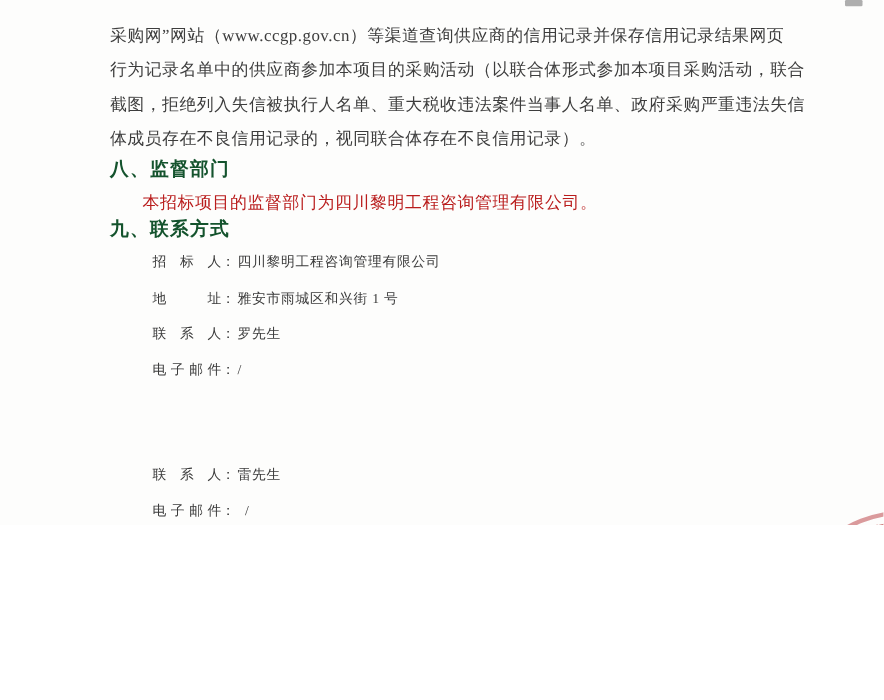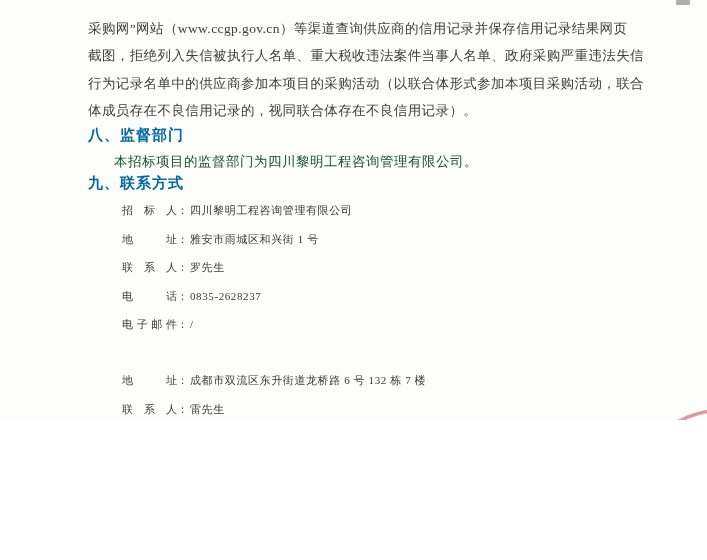--- a/index.html
+++ b/index.html
@@ -18,26 +18,26 @@
   }
   .jline{
     line-height:27.4px;height:27.4px;white-space:nowrap;
     text-align:justify;text-align-last:justify;
     text-justify:inter-ideograph;
   }
   .jlast{line-height:27.4px;height:27.4px;text-align:center;text-align-last:left;}
   
   .hd{
     position:absolute;left:88px;
-    font-size:15px;font-weight:bold;color:#0369a1;
+    font-size:15px;font-weight:bold;color:#14532d;
     letter-spacing:1px;white-space:nowrap;
   }
   #sec8-body{
     position:absolute;left:114px;top:153px;
-    font-size:13.5px;letter-spacing:.5px;white-space:nowrap;color:#14532d;
+    font-size:13.5px;letter-spacing:.5px;white-space:nowrap;color:#b91c1c;
   }
   
   .cblock{position:absolute;left:122px;font-size:11px;color:#3a3a3a;}
   .crow{height:28.6px;line-height:15px;white-space:nowrap;}
   .lbl{
     display:inline-block;width:55px;
     text-align:justify;text-align-last:justify;
     text-justify:inter-ideograph;vertical-align:top;
   }
   .lbl-wide{display:inline-block;vertical-align:top;letter-spacing:.5px;}
@@ -53,51 +53,45 @@
     background:#6e6e6e;opacity:.55;border-radius:1px;
   }
 </style>
 </head>
 <body>
 
 <div id="page">
 
   <div id="intro">
     <div class="jline">采购网”网站（www.ccgp.gov.cn）等渠道查询供应商的信用记录并保存信用记录结果网页</div>
+    <div class="jline">行为记录名单中的供应商参加本项目的采购活动（以联合体形式参加本项目采购活动，联合</div>
     <div class="jline">截图，拒绝列入失信被执行人名单、重大税收违法案件当事人名单、政府采购严重违法失信</div>
-    <div class="jline">行为记录名单中的供应商参加本项目的采购活动（以联合体形式参加本项目采购活动，联合</div>
     <div class="jlast">体成员存在不良信用记录的，视同联合体存在不良信用记录）。</div>
   </div>
 
   <div class="hd" style="top:126px;">八、监督部门</div>
   <div id="sec8-body">本招标项目的监督部门为四川黎明工程咨询管理有限公司。</div>
   <div class="hd" style="top:174px;">九、联系方式</div>
 
   <div class="cblock" style="top:203px;">
     <div class="crow">
       <span class="lbl">招标人</span><span class="colon">：</span><span class="val">四川黎明工程咨询管理有限公司</span>
     </div>
     <div class="crow">
       <span class="lbl">地址</span><span class="colon">：</span><span class="val">雅安市雨城区和兴街 1 号</span>
     </div>
     <div class="crow">
       <span class="lbl">联系人</span><span class="colon">：</span><span class="val">罗先生</span>
     </div>
     <div class="crow">
-      <span class="lbl">电话</span><span class="colon">：</span><span class="val">0835-2628237</span>
-    </div>
-    <div class="crow">
       <span class="lbl">电子邮件</span><span class="colon">：</span><span class="val">/</span>
     </div>
   </div>
 
   <div class="cblock" style="top:373px;">
-    <div class="crow">
-      <span class="lbl">地址</span><span class="colon">：</span><span class="val">成都市双流区东升街道龙桥路 6 号 132 栋 7 楼</span>
-    </div>
     <div class="crow">
       <span class="lbl">联系人</span><span class="colon">：</span><span class="val">雷先生</span>
     </div>
     <div class="crow">
       <span class="lbl">电子邮件</span><span class="colon">：</span><span class="val val-gap">/</span>
     </div>
   </div>
 
   <svg id="seal-main" width="107" height="170" viewBox="600 390 107 170">
     <circle cx="724" cy="505" r="95" fill="none" stroke-width="3.5" opacity="0.7" stroke="#cb6f73"></circle>

